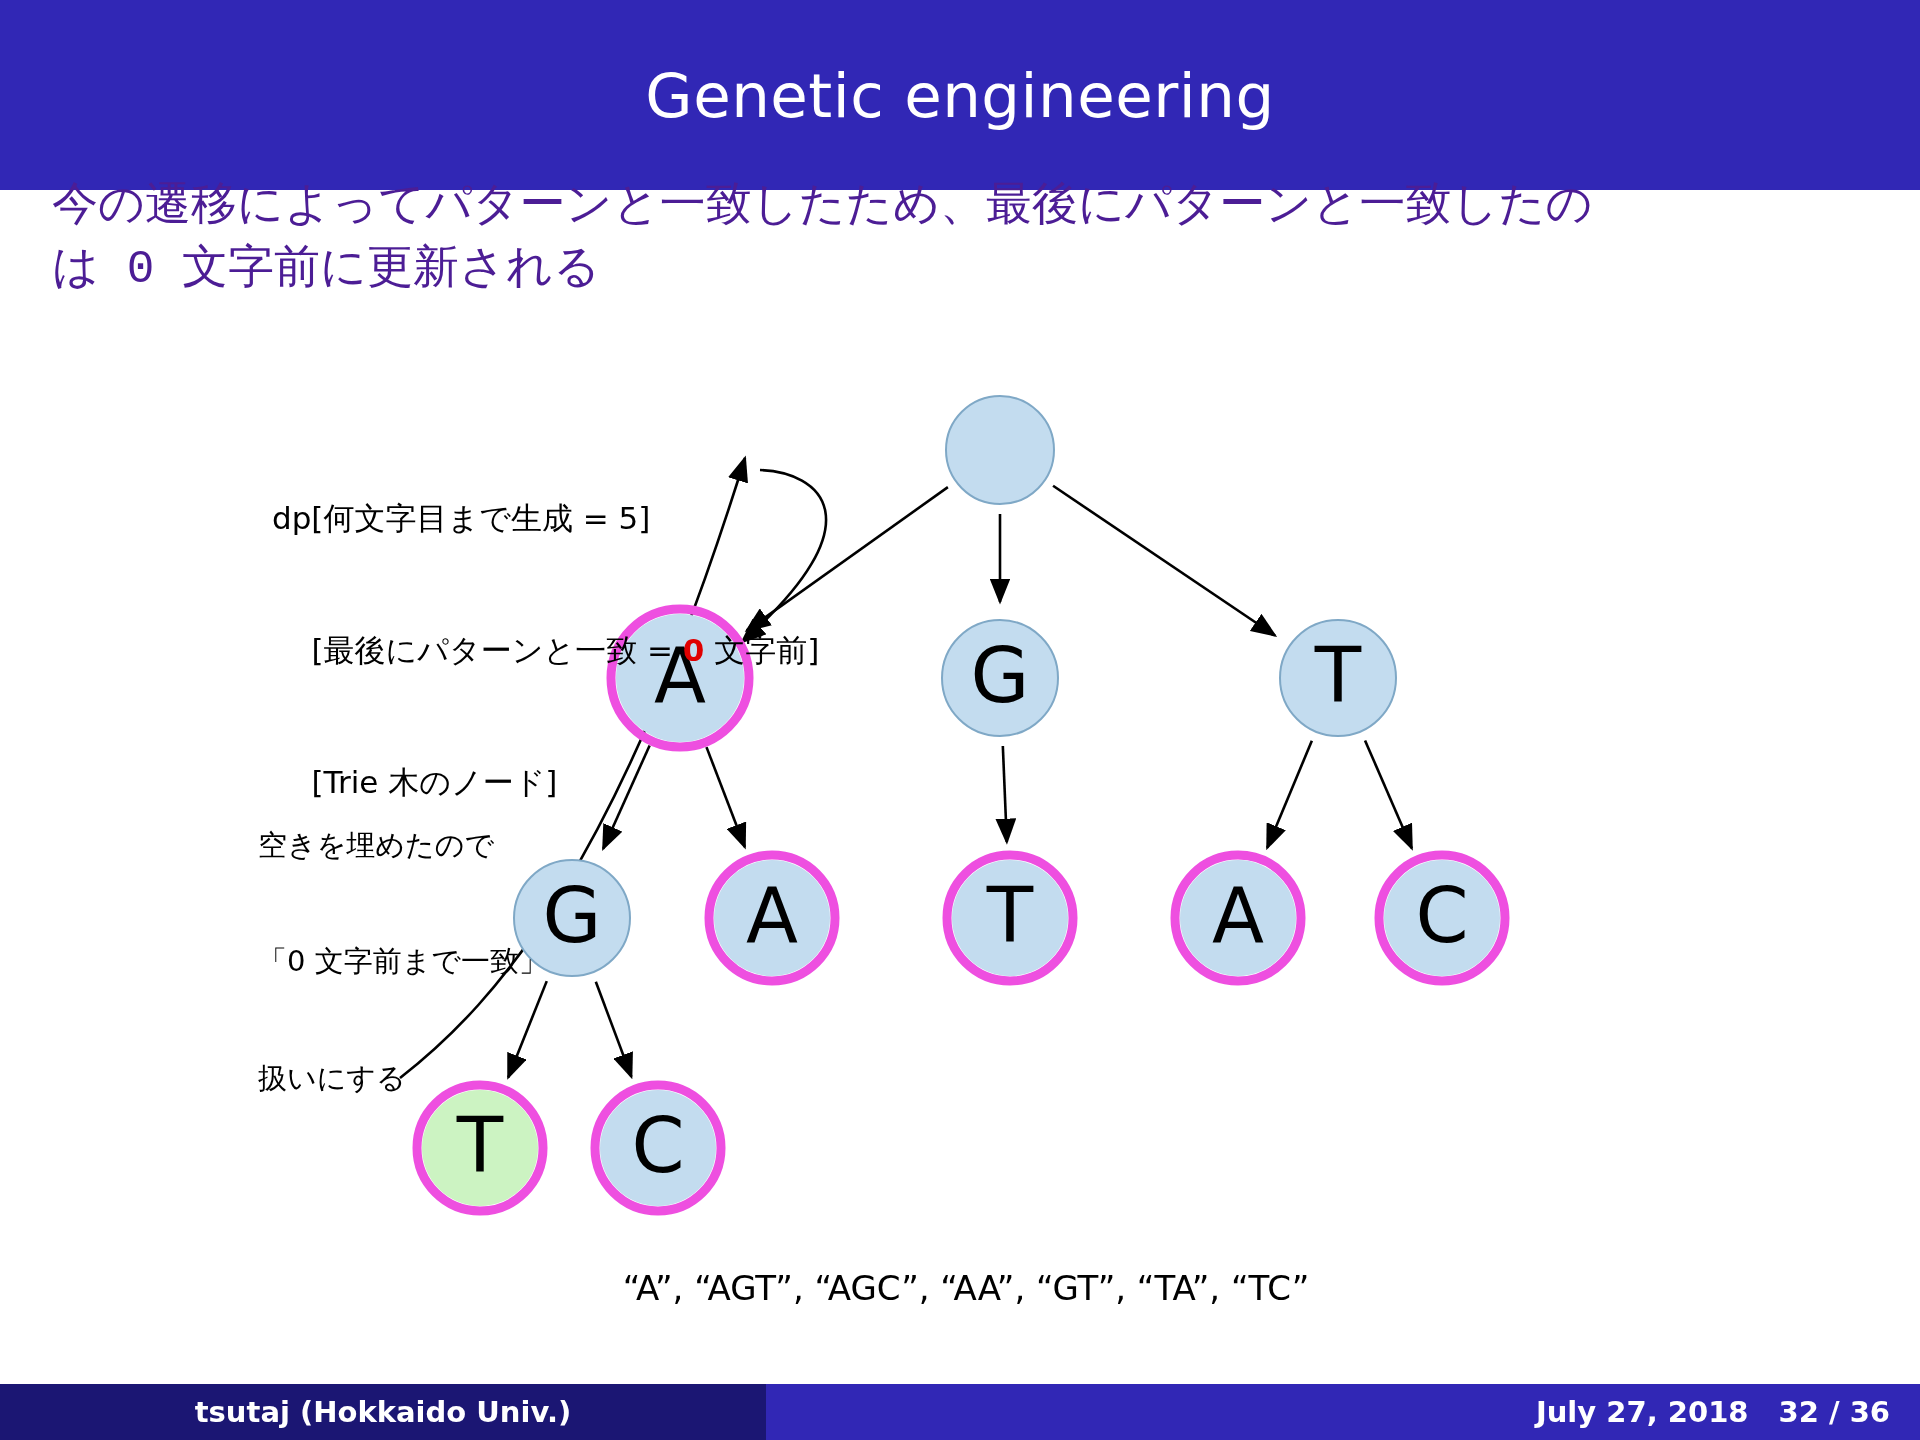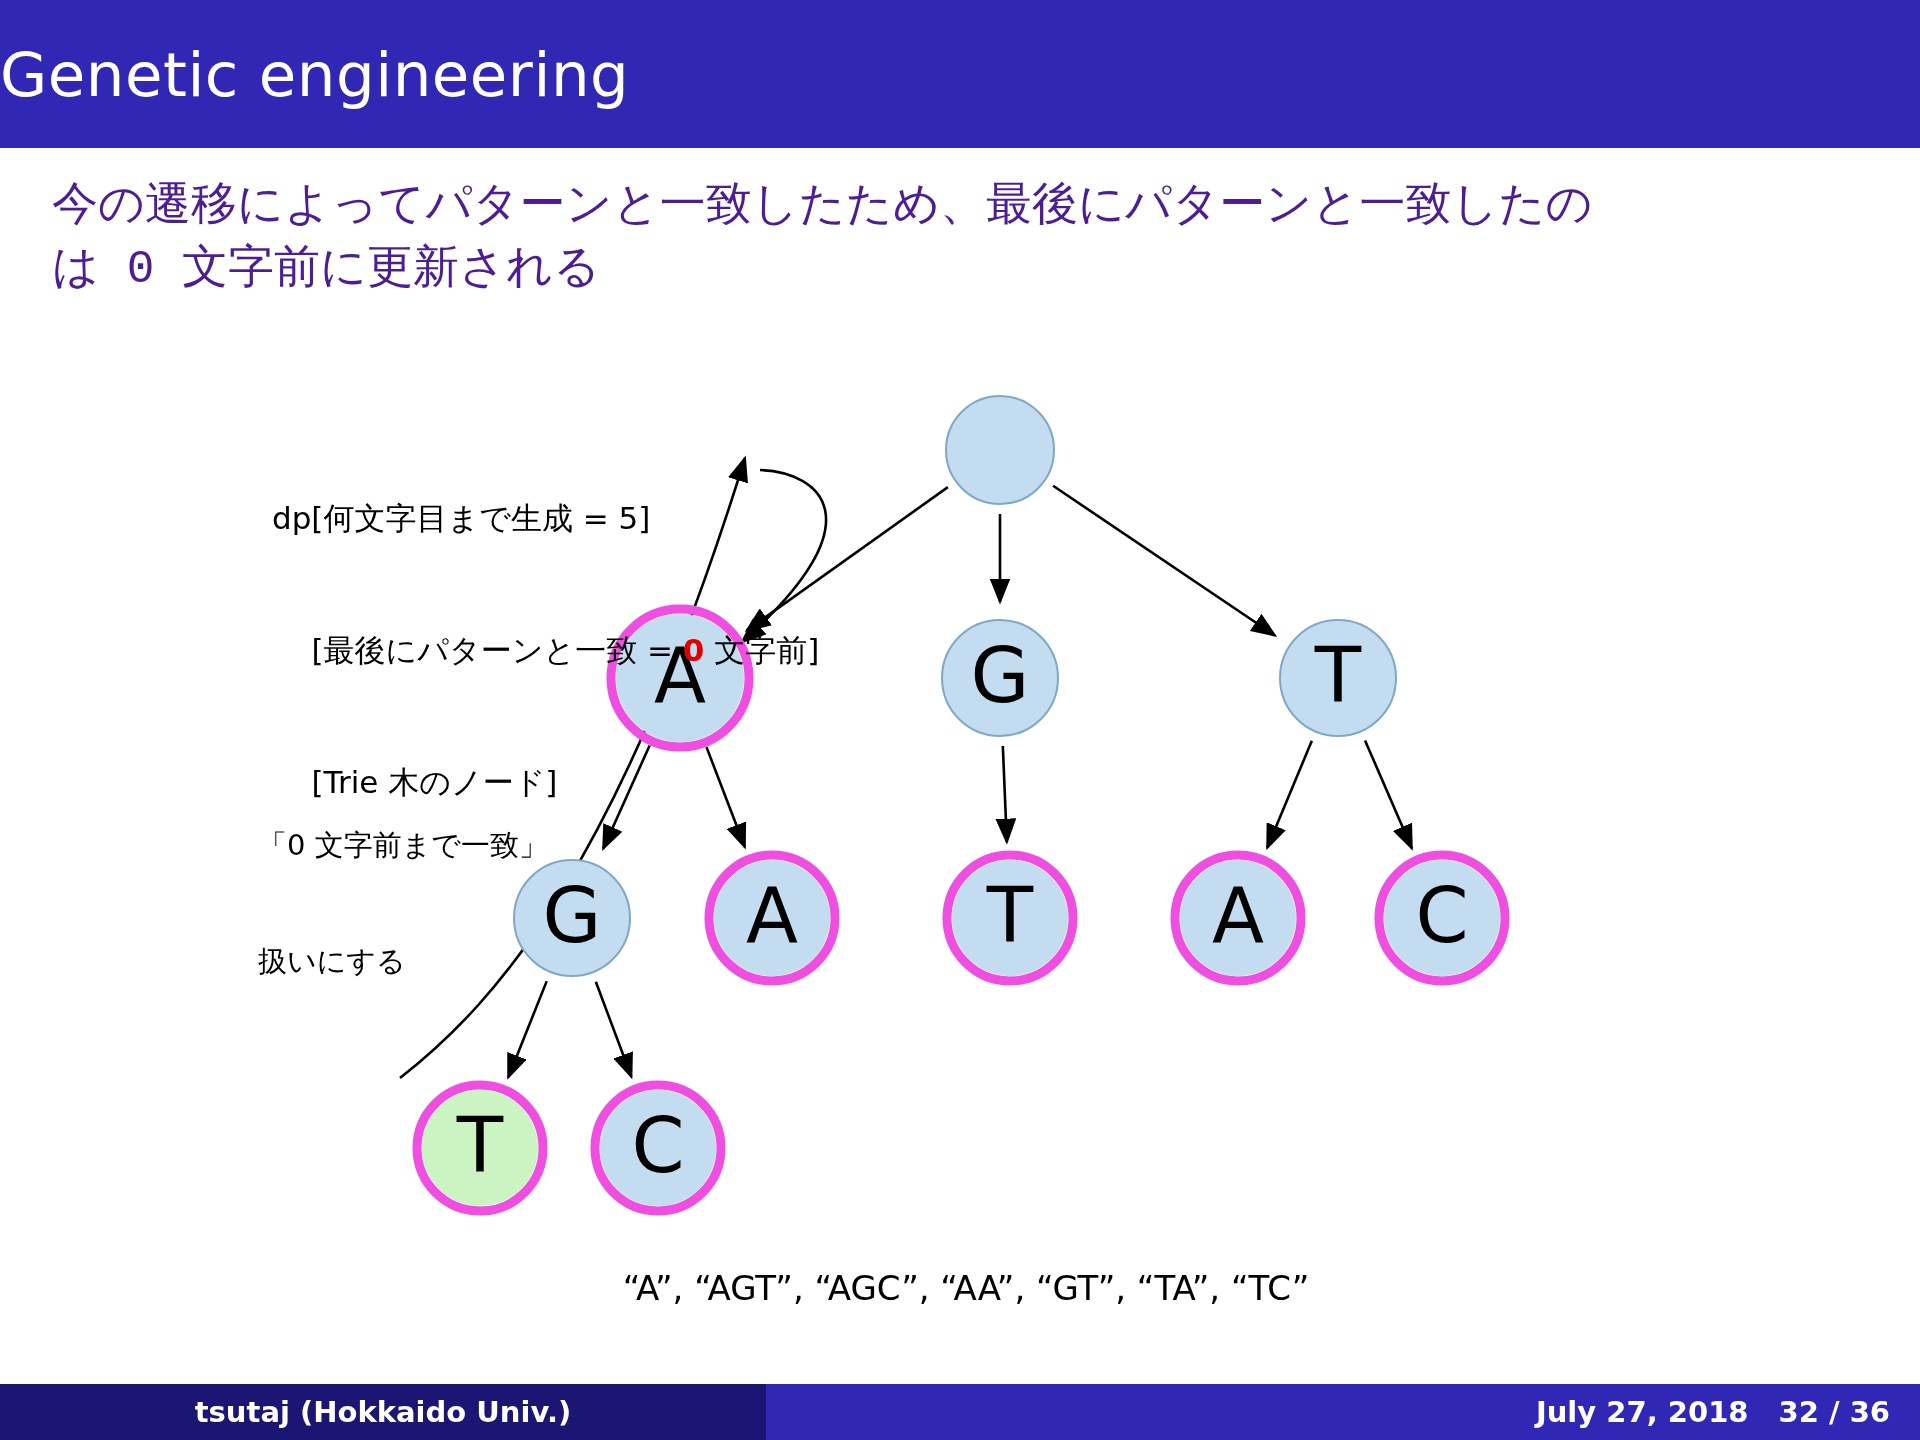--- a/index.html
+++ b/index.html
@@ -18,25 +18,25 @@
     position: relative;
     width: 1920px;
     height: 1440px;
     background: #ffffff;
   }
   
   .titlebar {
     position: absolute;
     left: 0; top: 0;
     width: 1920px;
-    height: 148px;
+    height: 190px;
     background: #3127B5;
     display: flex;
     align-items: center;
-    justify-content: flex-start;
+    justify-content: center;
   }
   .titlebar .title {
     color: #ffffff;
     font-size: 61px;
     font-weight: 400;
     letter-spacing: 0.5px;
     font-family: "DejaVu Sans", sans-serif;
   }
   
   .bodytext {
@@ -205,20 +205,21 @@
         </g>
     </svg>
 
     <div class="annot annot-dp" style="left:272px; top:48px;">
       <div>dp[何文字目まで生成 = 5]</div>
       <div><span>    [最後にパターンと一致 = </span><span class="hl">0</span><span> 文字前]</span></div>
       <div>    [Trie 木のノード]</div>
     </div>
 
     <div class="annot annot-left" style="left:258px; top:388px;">
+      <div>空きを埋めたので</div>
       <div>「0 文字前まで一致」</div>
       <div>扱いにする</div>
     </div>
   </div>
 
   <div class="caption">“A”, “AGT”, “AGC”, “AA”, “GT”, “TA”, “TC”</div>
 
   <div class="footer">
     <div class="seg f1">tsutaj  (Hokkaido Univ.)</div>
     <div class="seg f3">

